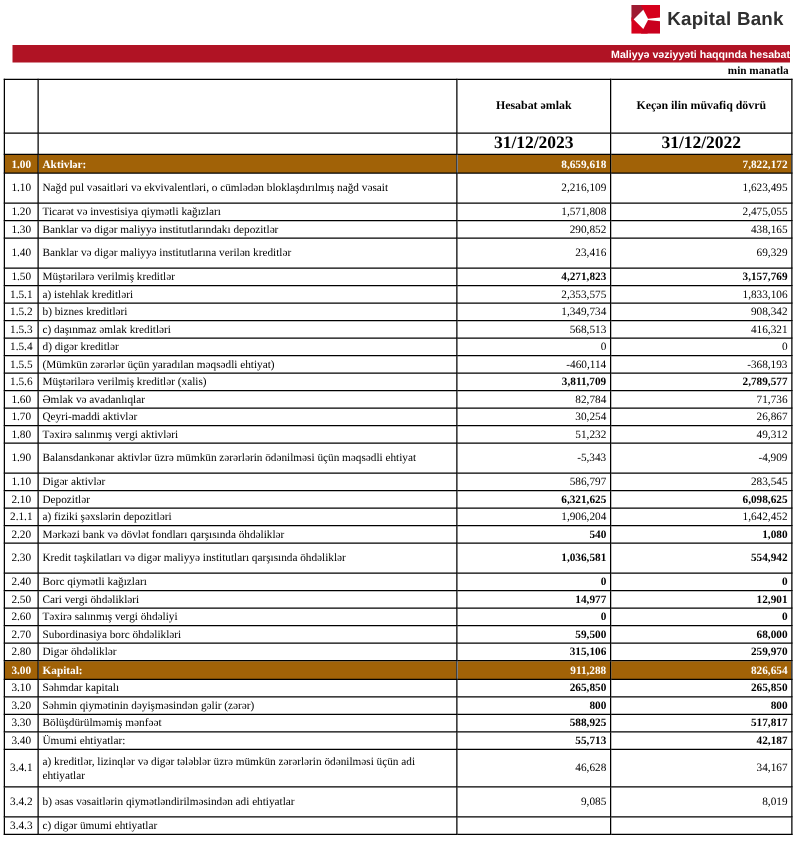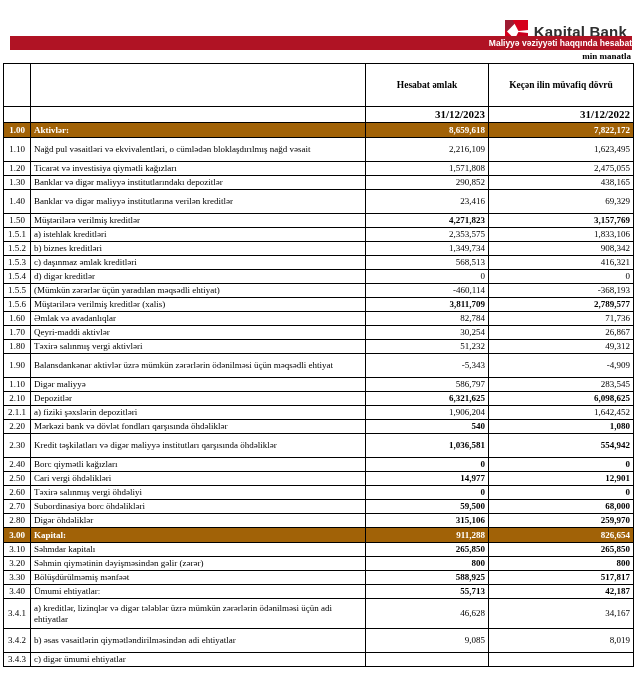--- a/index.html
+++ b/index.html
@@ -2,21 +2,21 @@
 <html><head>
 <meta charset="utf-8">
 <style>
   html,body { margin:0; padding:0; }
   body {
     width:635px; height:683px; position:relative; background:#ffffff;
     font-family:"Liberation Serif","DejaVu Serif",serif; color:#000;
     overflow:hidden;
   }
   
-  .logo { position:absolute; top:20px; right:8px; display:flex; align-items:center; gap:6px; }
+  .logo { position:absolute; top:4px; right:8px; display:flex; align-items:center; gap:6px; }
   .logo-icon { width:23px; height:23px; display:block; }
   .logo-text { font-family:"Liberation Sans","DejaVu Sans",sans-serif; font-weight:bold; font-size:15px; color:#2f2f2f; letter-spacing:0.2px; }
   
   .title-bar {
     position:absolute; top:36px; left:10px; width:622px; height:14px;
     background:#b01324; color:#fff; text-align:right;
     font-family:"Liberation Sans","DejaVu Sans",sans-serif;
     font-weight:bold; font-size:8.5px; line-height:14px;
   }
   
@@ -26,21 +26,21 @@
   
   table.fin {
     position:absolute; top:63px; left:3px; width:630px;
     border-collapse:collapse; table-layout:fixed;
   }
   table.fin th, table.fin td {
     border:1px solid #000; padding:0 3px; font-size:9px; line-height:1.15;
     overflow:hidden; vertical-align:middle;
   }
   thead .h1 th { height:42px; font-weight:bold; text-align:center; font-size:9.5px; }
-  thead .h2 th { height:15px; font-weight:bold; text-align:right; font-size:11px; }
+  thead .h2 th { height:15px; font-weight:bold; text-align:center; font-size:14px; }
   td.code { text-align:center; padding:0 1px; }
   td.label { text-align:left; }
   td.num { text-align:right; padding-right:5px; }
   td.num.boldv { font-weight:bold; }
   tr.normal td { height:13px; }
   tr.tall td { height:23px; }
   tr.tall2 td { height:29px; }
   tr.section td { background:#a16207; color:#fff; font-weight:bold; height:14px; }
 </style>
 </head>
@@ -175,21 +175,21 @@
         <td class="num">49,312</td>
       </tr>
       <tr class="tall">
         <td class="code">1.90</td>
         <td class="label">Balansdankənar aktivlər üzrə mümkün zərərlərin ödənilməsi üçün məqsədli ehtiyat</td>
         <td class="num">-5,343</td>
         <td class="num">-4,909</td>
       </tr>
       <tr class="normal">
         <td class="code">1.10</td>
-        <td class="label">Digər maliyyə</td>
+        <td class="label">Digər aktivlər</td>
         <td class="num">586,797</td>
         <td class="num">283,545</td>
       </tr>
       <tr class="normal">
         <td class="code">2.10</td>
         <td class="label">Depozitlər</td>
         <td class="num boldv">6,321,625</td>
         <td class="num boldv">6,098,625</td>
       </tr>
       <tr class="normal">

